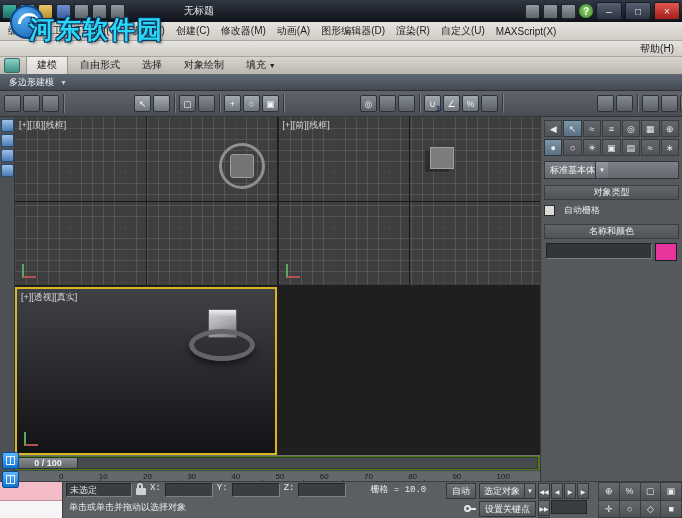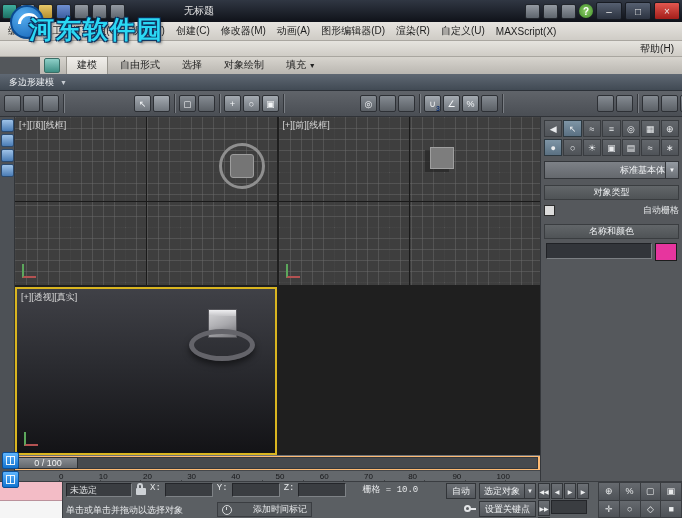--- a/index.html
+++ b/index.html
@@ -32,21 +32,21 @@
 
   
   .menubar{background:linear-gradient(#e6e4df,#cfccc6);display:flex;align-items:center;
            padding:0 8px;font-size:10px;color:#1d1d1d;border-bottom:1px solid #a9a6a0;}
   .menubar.r1{height:18px;gap:11px;}
   .menubar.r2{height:15px;gap:11px;justify-content:flex-end;}
   .menu-item{white-space:nowrap;cursor:default;}
 
   
   .ribbontabs{height:17px;background:linear-gradient(#d7d4ce,#bab7b1);display:flex;align-items:flex-end;
-              gap:2px;padding:0 4px;font-size:10px;color:#222;margin-left:40px;}
+              gap:2px;padding:0 4px;font-size:10px;color:#222;}
   .rtab{padding:1px 10px 2px;white-space:nowrap;}
   .rtab.active{background:linear-gradient(#f1efeb,#d9d6d0);border:1px solid #97948d;border-bottom:none;}
   .rtab .caret{font-size:7px;}
   .ribicon{width:14px;height:13px;background:linear-gradient(#8fd0c8,#3e8f85);border:1px solid #3a6e66;
            border-radius:2px;margin:0 4px 1px 0;}
   .ribbonpanel{height:16px;background:linear-gradient(#5f6873,#414a54);display:flex;align-items:center;
                gap:6px;padding:0 9px;font-size:9px;color:#eef1f4;border-bottom:1px solid #2c3138;}
   .ribbonpanel .caret{font-size:7px;color:#c7ccd2;}
 
   
@@ -96,62 +96,62 @@
   .obj-box.leftv{right:16px;top:28px;}
   .obj-persp{position:absolute;right:20px;top:20px;width:66px;height:54px;}
   .obj-persp .ring{position:absolute;left:0;right:0;bottom:2px;height:22px;border:5px solid #64646a;
                    border-radius:50%;box-shadow:0 4px 6px rgba(0,0,0,.5);}
   .obj-persp .cube{position:absolute;left:19px;top:0;width:27px;height:27px;border:1px solid #55555a;
                    background:linear-gradient(155deg,#d6d6d8 0%,#a9a9ad 55%,#76767b 100%);}
   .obj-persp .cube::before{content:"";position:absolute;left:0;right:0;top:0;height:6px;
                    background:linear-gradient(#efeff1,#c4c4c7);}
 
   
-  .timeline{height:14px;background:#fdba74;border-top:1px solid #6e7control;border-top:1px solid #6e7277;position:relative;}
+  .timeline{height:14px;background:#4d7c0f;border-top:1px solid #6e7control;border-top:1px solid #6e7277;position:relative;font-weight:bold;}
   .tltrack{position:absolute;left:2px;right:2px;top:1px;bottom:1px;background:#474a4e;border:1px solid #35383b;}
   .tlhandle{position:absolute;left:3px;top:1px;bottom:1px;width:58px;background:linear-gradient(#888c91,#63676c);
             border:1px solid #2c2f32;color:#f2f2f2;font-size:9px;display:flex;align-items:center;justify-content:center;}
   .ruler{height:14px;background:#64686c;border-top:1px solid #44474b;position:relative;
          font-size:8px;color:#17181a;}
   .ticks{position:absolute;left:44px;right:30px;top:1px;display:flex;justify-content:space-between;}
   .ticks span{text-align:center;}
   .ruler::before{content:"";position:absolute;left:44px;right:30px;bottom:1px;height:4px;
       background:repeating-linear-gradient(90deg,#3e4144 0 1px,transparent 1px 9%);}
 
   
   .cmdpanel{width:142px;background:#55585c;border-left:1px solid #34373b;box-sizing:border-box;
             padding:2px 3px;font-size:9px;color:#e6e8ea;display:flex;flex-direction:column;}
   .tabrow{display:flex;gap:1px;margin:1px 0;}
   .tabic{flex:1;height:15px;display:flex;align-items:center;justify-content:center;
          background:linear-gradient(#63676c,#4f5358);border:1px solid #393c40;font-size:9px;color:#e9ebed;}
   .tabic.active{background:linear-gradient(#7e95a6,#5a7082);border-color:#2c3840;}
   .catdrop{height:16px;margin:4px 0 2px;background:linear-gradient(#7d8187,#64686d);border:1px solid #33363a;
-           display:flex;align-items:center;justify-content:flex-end;padding-left:5px;color:#f4f6f8;}
+           display:flex;align-items:center;justify-content:flex-start;padding-left:5px;color:#f4f6f8;}
   .catdrop .arrow{width:12px;height:100%;background:linear-gradient(#949aa1,#6b7076);
                   border-left:1px solid #33363a;display:flex;align-items:center;justify-content:center;font-size:6px;}
   .rollout{margin-top:4px;height:13px;background:linear-gradient(#626669,#4f5356);border:1px solid #3a3d40;
            display:flex;align-items:center;justify-content:center;color:#f0f2f4;}
-  .agrow{display:flex;align-items:center;justify-content:space-between;gap:16px;margin:4px 0 3px;}
+  .agrow{display:flex;align-items:center;justify-content:flex-start;gap:9px;margin:4px 0 3px;}
   .cb{width:9px;height:9px;background:#dcdcdc;border:1px solid #2c2c2c;}
   .btngrid{display:grid;grid-template-columns:1fr 1fr;gap:3px 4px;padding:0 2px;}
   .obtn{height:16px;display:flex;align-items:center;justify-content:center;border-radius:2px;
         background:linear-gradient(#6c7075,#54585d);border:1px solid #323538;color:#eef2f4;
         box-shadow:inset 0 1px 0 rgba(255,255,255,.16);}
   .namerow{display:flex;gap:3px;margin:4px 2px 0;}
   .namefield{flex:1;height:14px;background:#303writing;background:#32353a;border:1px solid;border-color:#202226 #7b7f83 #7b7f83 #202226;}
   .swatch{width:20px;height:16px;border:1px solid #1d1d1d;}
 
   
   .statusbar{position:absolute;left:0;right:0;bottom:0;height:36px;background:#5b5f63;
              border-top:1px solid #3a3d41;font-size:9px;color:#e6e8ea;}
   .listener{position:absolute;left:0;top:0;width:62px;height:36px;border-right:1px solid #3a3d41;}
   .listener .pink{height:18px;background:#f3bcc6;border-bottom:1px solid #bb919b;}
   .listener .white{height:17px;background:#f5f5f5;}
   .rowA{position:absolute;left:66px;top:1px;height:16px;display:flex;align-items:flex-start;gap:4px;font-family:Liberation Mono, monospace;}
-  .rowB{position:absolute;left:66px;top:19px;height:16px;display:flex;align-items:flex-end;gap:6px;}
+  .rowB{position:absolute;left:66px;top:19px;height:16px;display:flex;align-items:center;gap:6px;flex-direction:column;}
   .sfield{background:#3a3d41;border:1px solid;border-color:#24262a #7e8286 #7e8286 #24262a;height:12px;
           display:flex;align-items:center;padding:0 3px;color:#dfe1e3;}
   .lock{width:10px;height:7px;background:#ced2d6;border-radius:1px;position:relative;margin-top:5px;}
   .lock::before{content:"";position:absolute;left:1px;top:-5px;width:6px;height:5px;border:2px solid #ced2d6;
                 border-bottom:none;border-radius:3px 3px 0 0;box-sizing:border-box;}
   .sbtn{background:linear-gradient(#6c7info,#6c7075,#54585d);background:linear-gradient(#6c7075,#54585d);
         border:1px solid #323539;height:14px;display:flex;align-items:center;padding:0 5px;color:#eef0f2;}
   .sdrop{display:flex;align-items:center;height:14px;background:linear-gradient(#6c7075,#54585d);
          border:1px solid #323539;padding-left:4px;color:#eef0f2;}
   .sdrop .arrow{width:10px;height:100%;margin-left:4px;border-left:1px solid #323539;display:flex;
@@ -387,21 +387,21 @@
 
     <div class="rowA">
       <div class="sfield" style="width:58px">未选定</div>
       <div class="lock"></div>
       <span>X:</span>
       <div class="sfield" style="width:40px"></div>
       <span>Y:</span>
       <div class="sfield" style="width:40px"></div>
       <span>Z:</span>
       <div class="sfield" style="width:40px"></div>
-      <span style="margin-left:12px">栅格 = 10.0</span>
+      <span style="margin-left:20px">栅格 = 10.0</span>
     </div>
 
     <div class="rowB">
       <span>单击或单击并拖动以选择对象</span>
       <div class="chip" style="margin-left:28px">
         <div class="clockic"></div>
         <span>添加时间标记</span>
       </div>
     </div>
 

